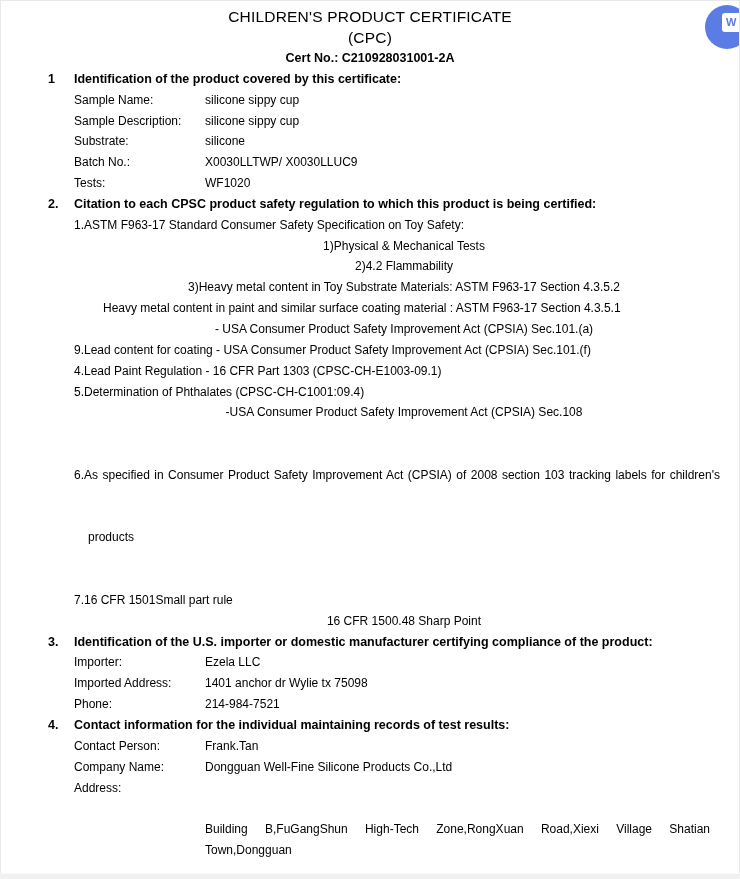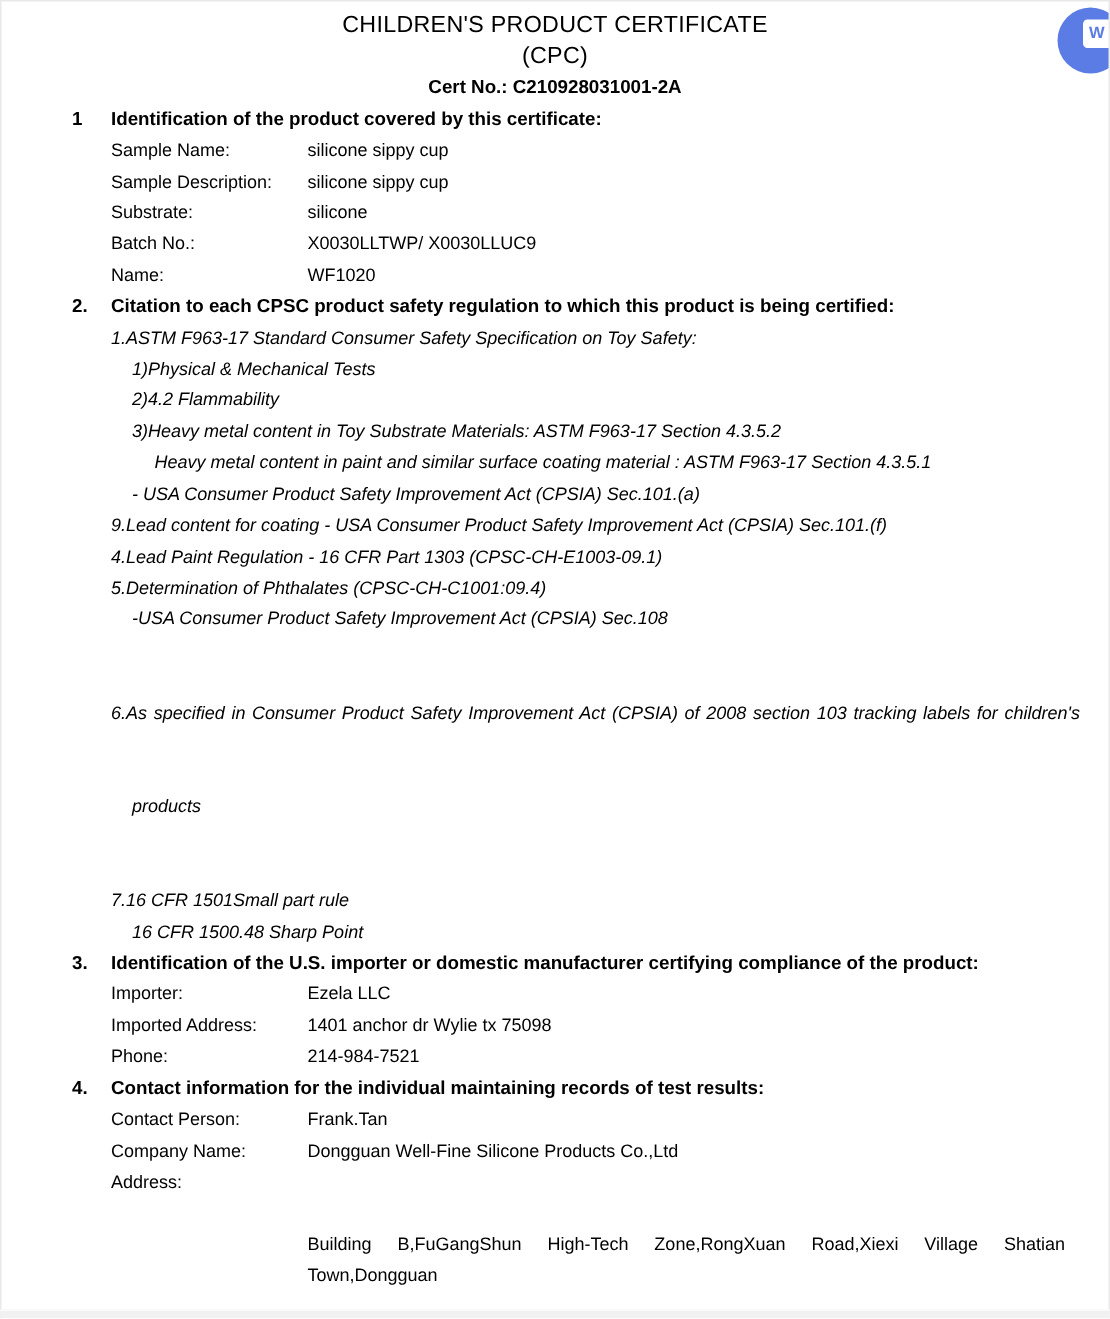--- a/index.html
+++ b/index.html
@@ -17,22 +17,22 @@
     text-align: center; font-weight: normal; font-size: 15.5px;
     line-height: 20.5px; letter-spacing: 0.2px;
   }
   .certline { text-align: center; font-weight: bold; font-size: 12.5px; }
   .sec-head { display: flex; font-weight: bold; font-size: 12.5px; }
   .sec-num { flex: none; width: 26px; margin-left: 48px; }
   .sec-title { flex: 1; padding-right: 12px; }
   .field-row { display: flex; }
   .field-label { flex: none; width: 131px; margin-left: 74px; }
   .field-value { flex: 1; padding-right: 30px; }
-  .cite { margin-left: 74px; margin-right: 20px; font-style: italic; }
-  .cite.ind1 { margin-left: 88px; }
+  .cite { margin-left: 74px; margin-right: 20px; }
+  .cite.ind1 { margin-left: 88px; text-align: center; }
   .cite.ind2 { margin-left: 103px; }
   .just-first { display: block; text-align: justify; text-align-last: justify; }
   .wrap2 { display: block; }
   .hang2 { margin-left: 14px; }
   
   .badge-wrap {
     position: absolute; top: 0; right: 0;
     width: 36px; height: 52px; overflow: hidden;
   }
   .badge-circle {
@@ -77,21 +77,21 @@
   </div>
   <div class="line field-row">
     <span class="field-label">Substrate:</span>
     <span class="field-value">silicone</span>
   </div>
   <div class="line field-row">
     <span class="field-label">Batch No.:</span>
     <span class="field-value">X0030LLTWP/ X0030LLUC9</span>
   </div>
   <div class="line field-row">
-    <span class="field-label">Name:</span>
+    <span class="field-label">Tests:</span>
     <span class="field-value">WF1020</span>
   </div>
 
   <div class="line sec-head">
     <span class="sec-num">2.</span>
     <span class="sec-title">Citation to each CPSC product safety regulation to which this product is being certified:</span>
   </div>
   <div class="line cite">1.ASTM F963-17 Standard Consumer Safety Specification on Toy Safety:</div>
   <div class="line cite ind1">1)Physical &amp; Mechanical Tests</div>
   <div class="line cite ind1">2)4.2 Flammability</div>

